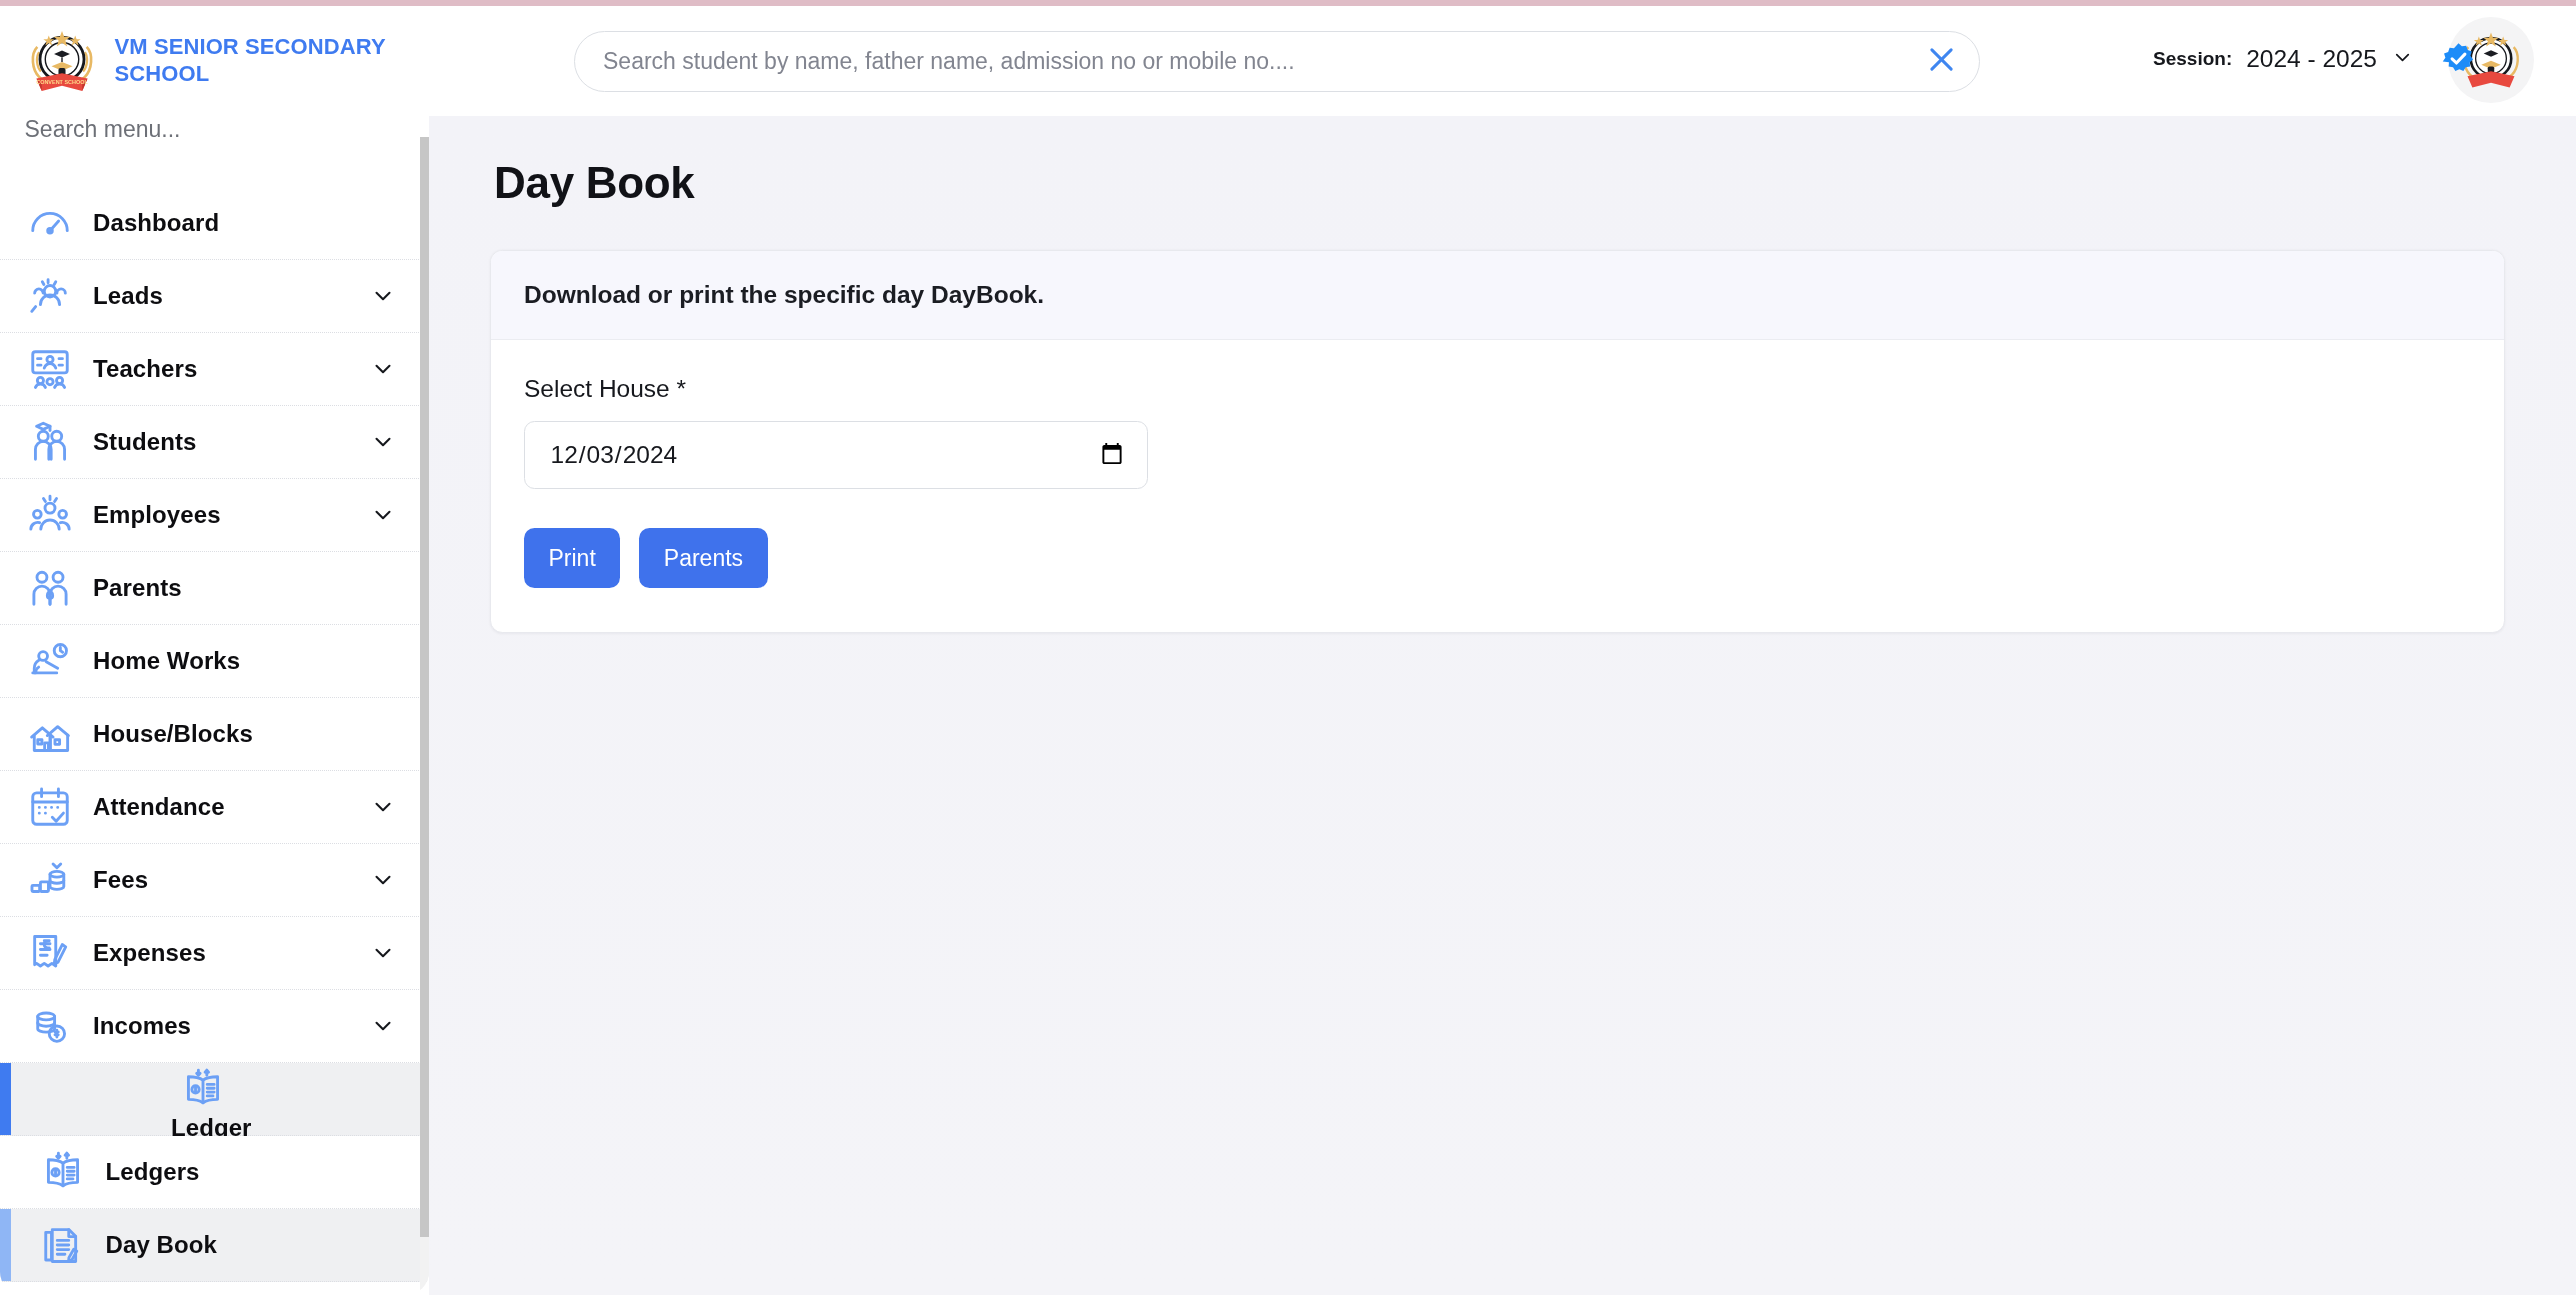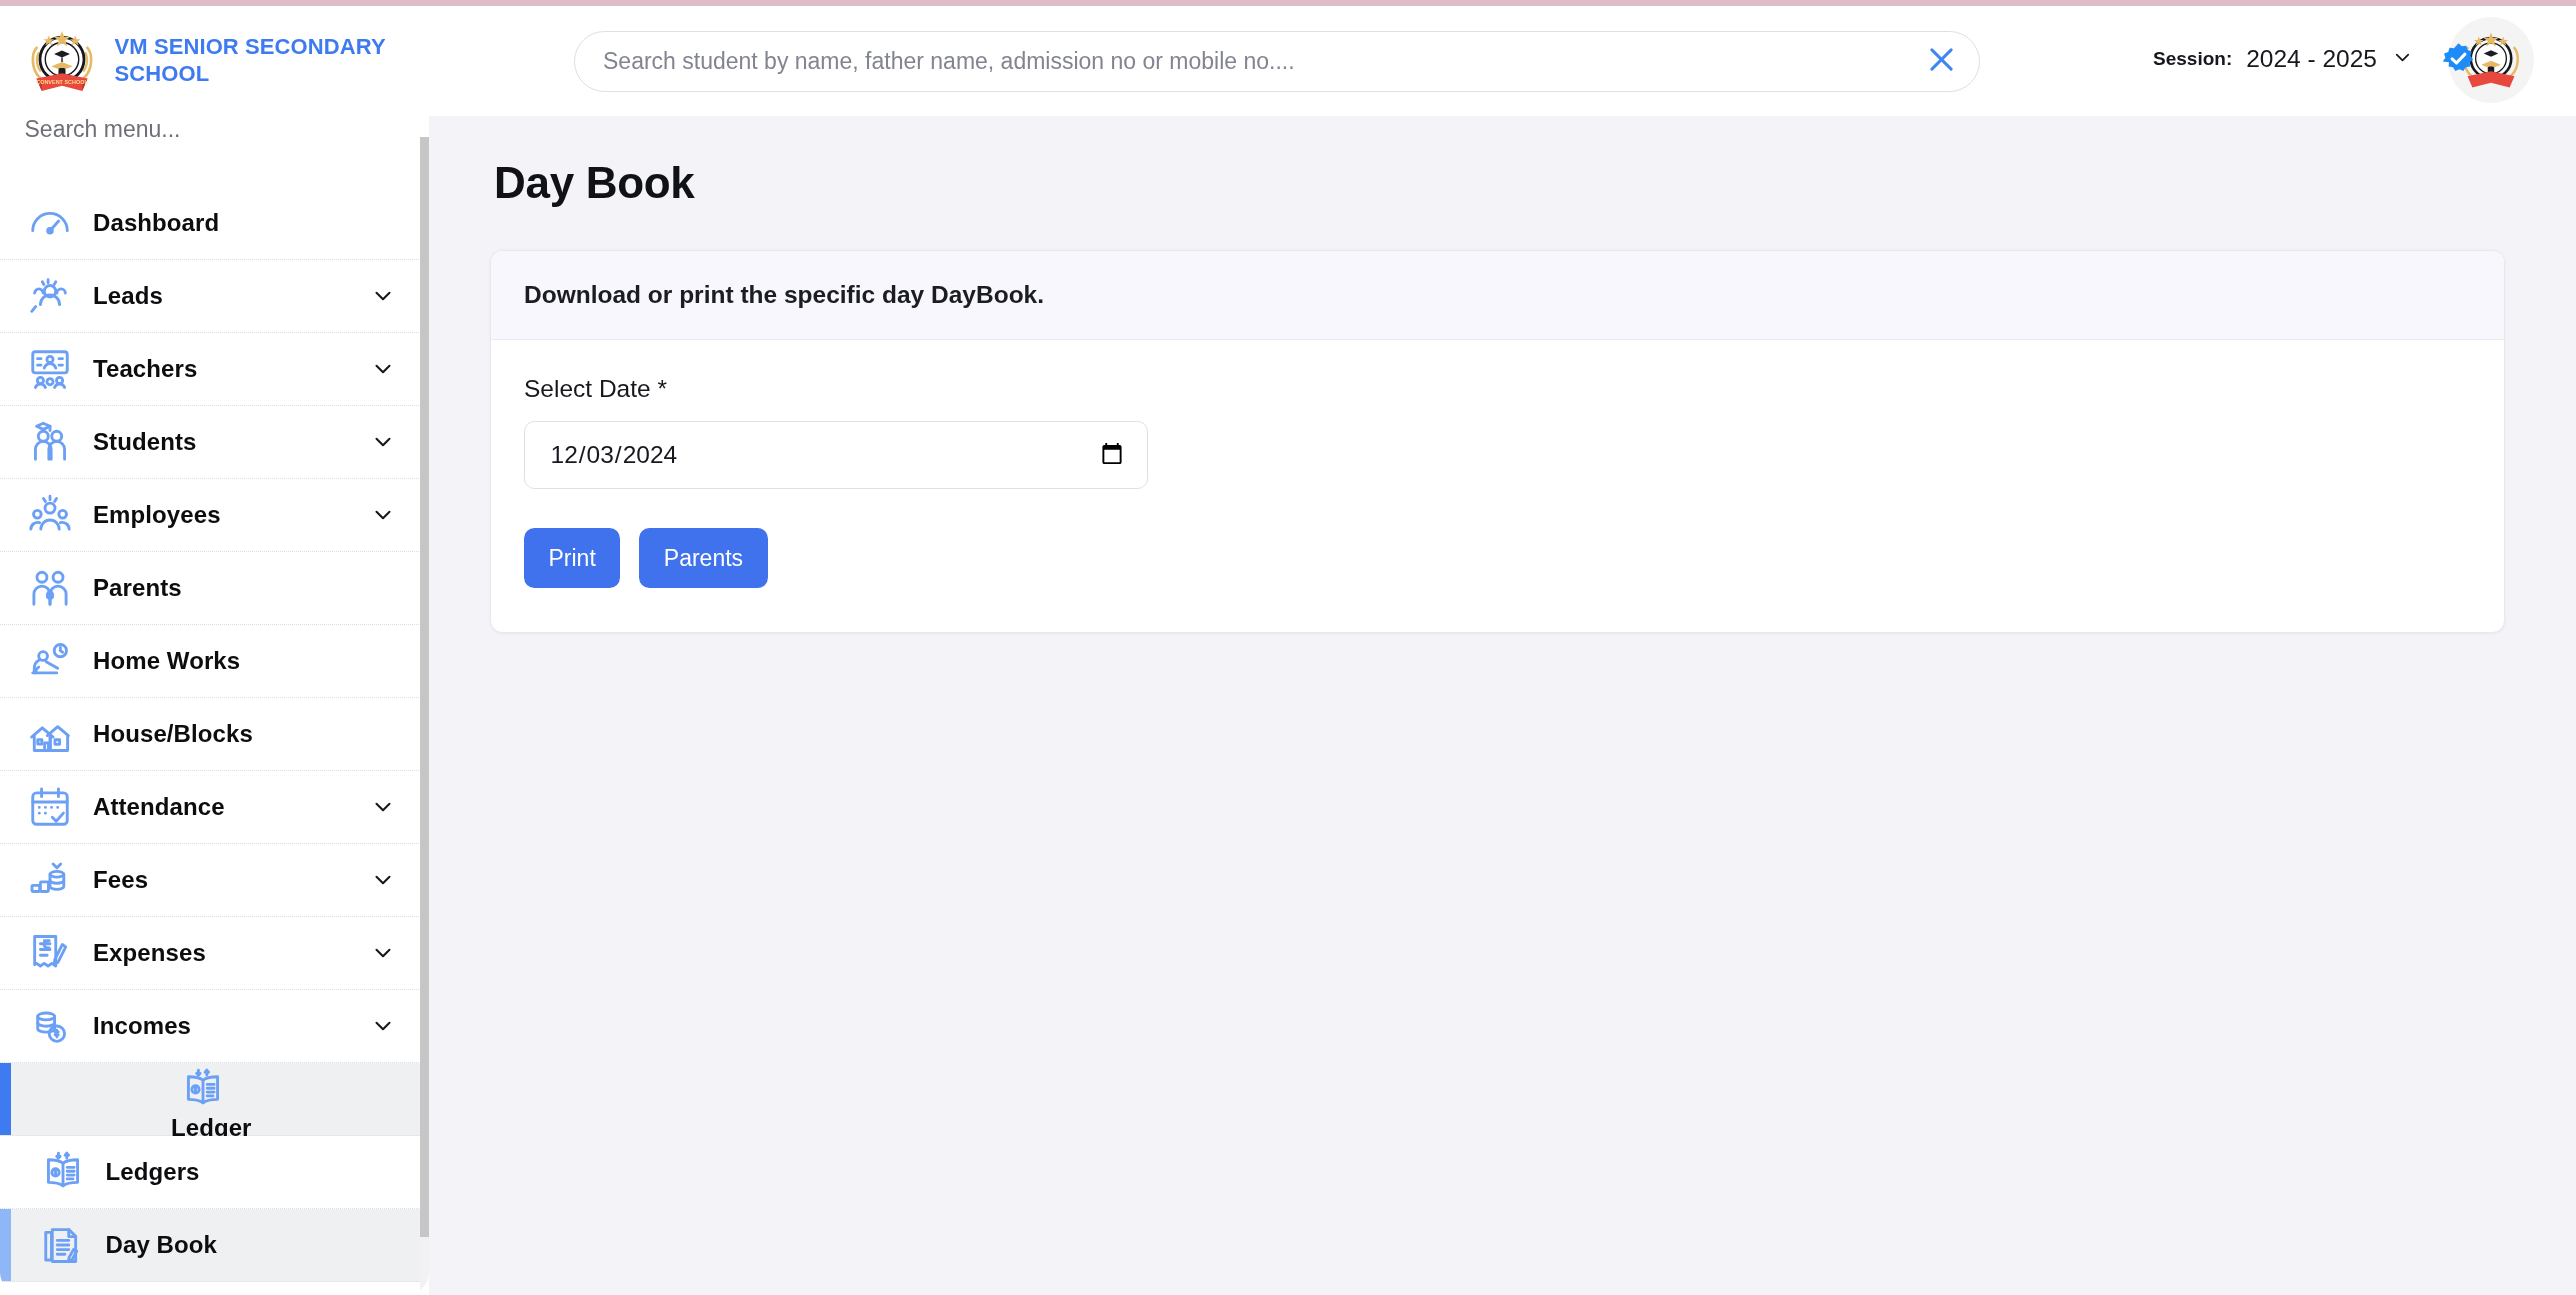--- a/index.html
+++ b/index.html
@@ -694,21 +694,21 @@
   <main class="main">
 
     <h1 class="page-title">Day Book</h1>
 
     <section class="card">
       <div class="card-head">
         <div class="card-head-title">Download or print the specific day DayBook.</div>
       </div>
 
       <div class="card-body">
-        <div class="field-label">Select Date *</div>
+        <div class="field-label">Select House *</div>
 
         <input class="date-input" type="date" value="2024-12-03" style="">
 
         <div class="btn-row">
           <button class="btn">Print</button>
           <button class="btn">Parents</button>
         </div>
       </div>
     </section>
   </main>

